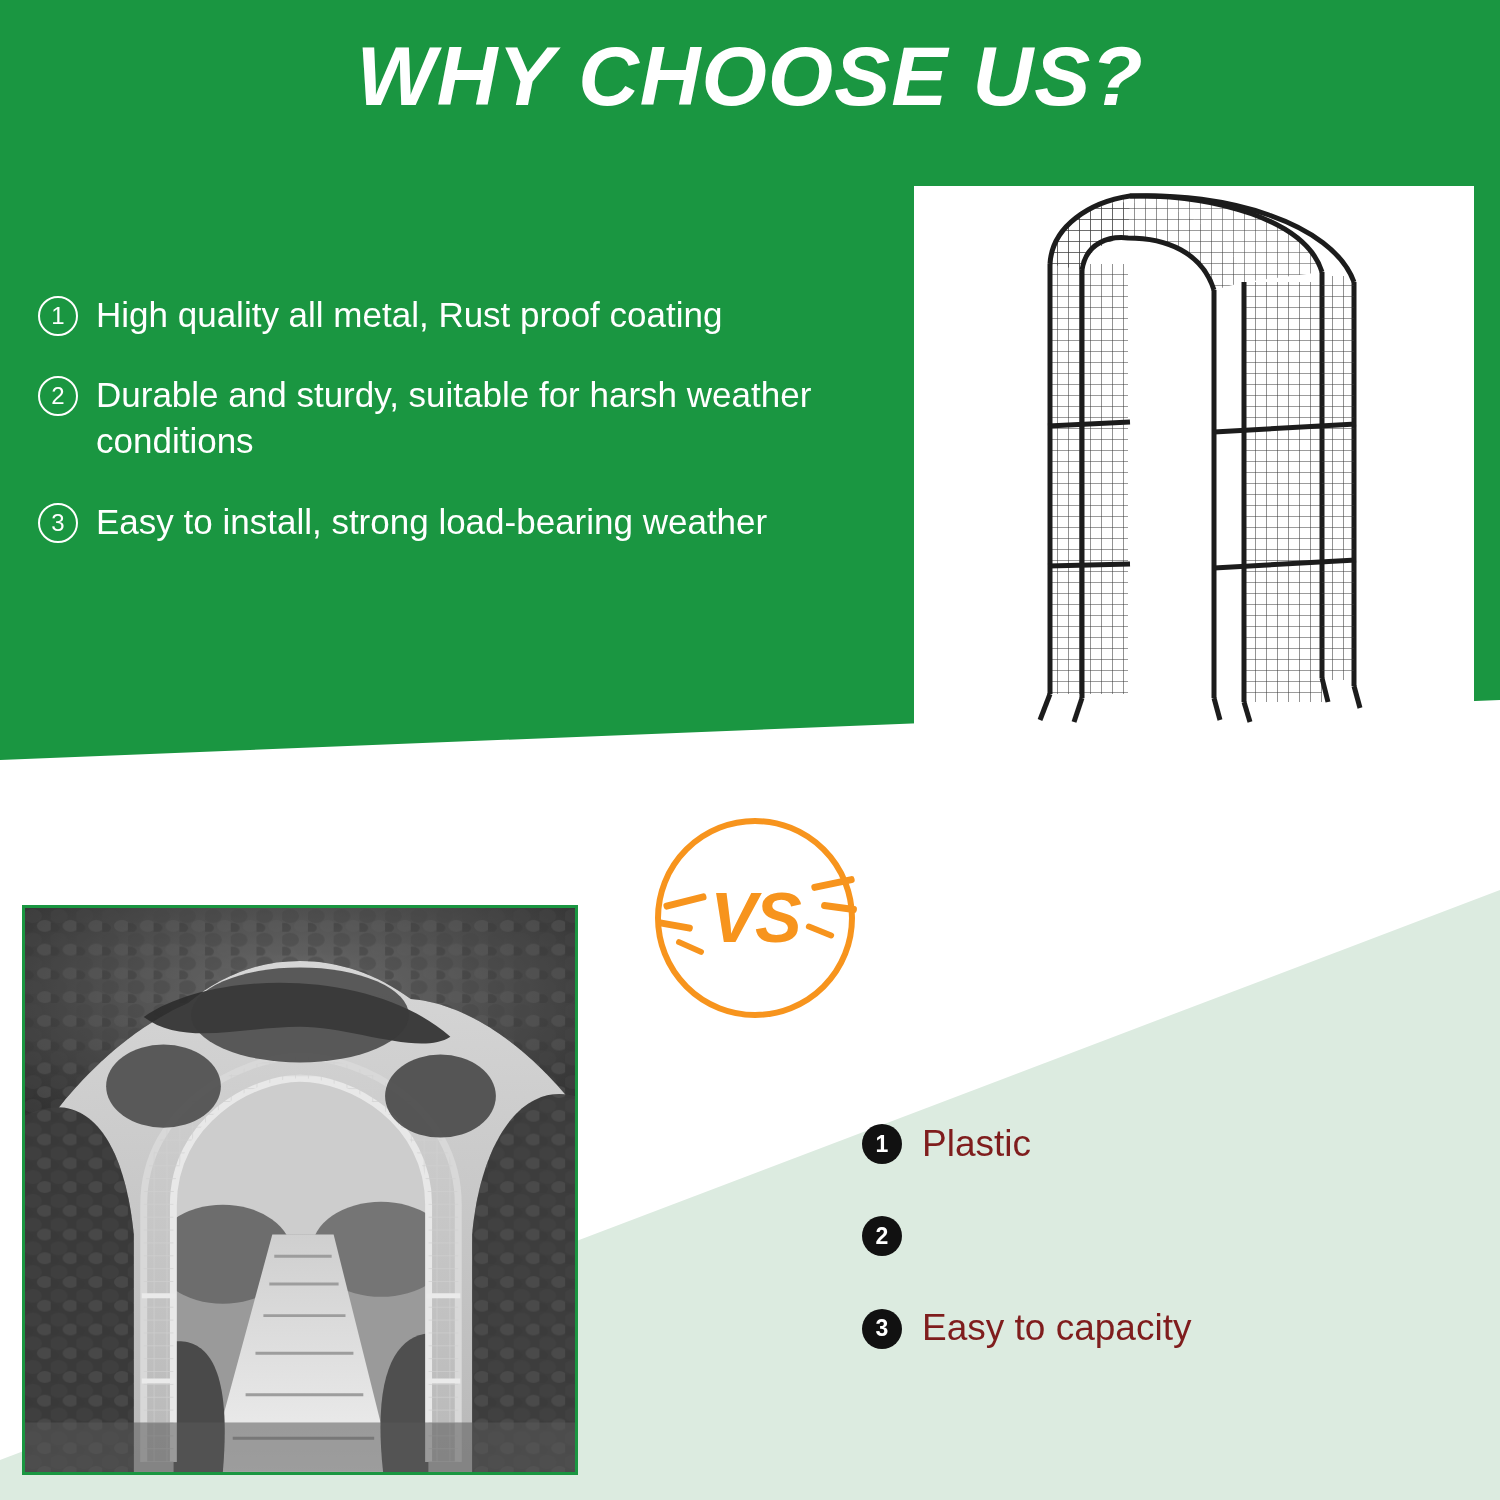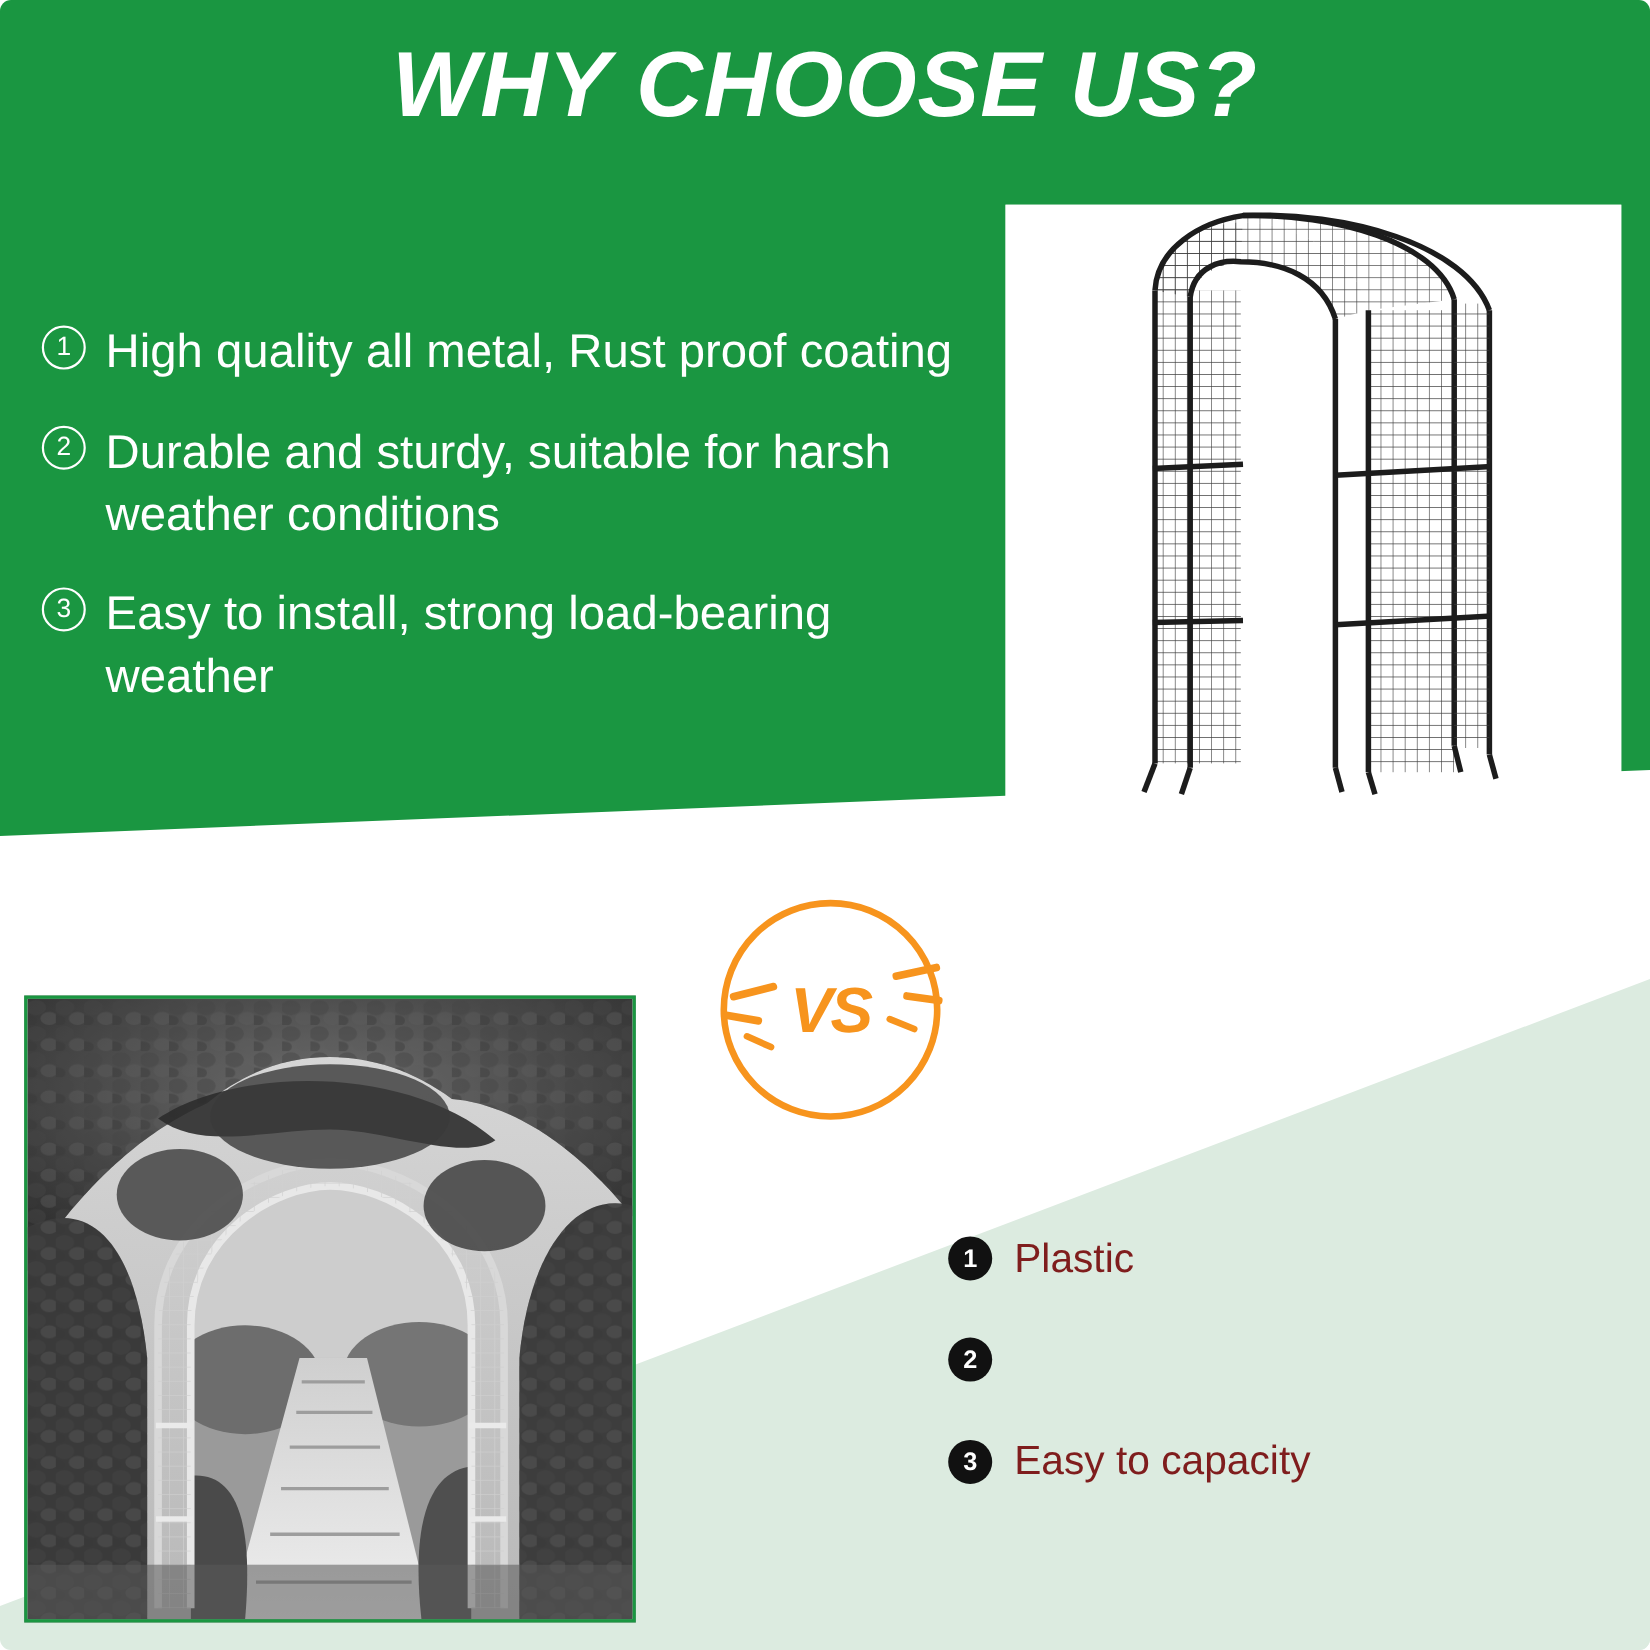--- a/index.html
+++ b/index.html
@@ -7,21 +7,20 @@
     width: 1500px; height: 1500px;
     font-family: "Liberation Sans", sans-serif;
     background: #ffffff;
     overflow: hidden;
   }
   .page {
     position: relative;
     width: 1500px; height: 1500px;
     background: #ffffff;
     overflow: hidden;
-    border-radius: 10px;
   }
 
   
   .green-panel {
     position: absolute;
     left: 0; top: 0;
     width: 1500px; height: 760px;
     background: #1a9641;
     clip-path: polygon(0 0, 1500px 0, 1500px 700px, 0 760px);
   }
@@ -57,21 +56,21 @@
     color: #ffffff;
     font-size: 24px;
     display: flex;
     align-items: center;
     justify-content: center;
     margin-top: 4px;
     margin-right: 18px;
   }
   .pro-text {
     color: #ffffff;
-    font-size: 43px;
+    font-size: 35px;
     line-height: 1.32;
     max-width: 820px;
   }
 
   
   .product-card {
     position: absolute;
     left: 914px; top: 186px;
     width: 560px; height: 546px;
     background: #ffffff;
@@ -109,21 +108,21 @@
     background: #ffffff;
   }
   .vs-text {
     position: absolute;
     left: 0; top: 0;
     width: 200px; height: 200px;
     display: flex;
     align-items: center;
     justify-content: center;
     color: #f7941d;
-    font-size: 58px;
+    font-size: 70px;
     font-weight: bold;
     font-style: italic;
     letter-spacing: -2px;
   }
   .vs-spark {
     position: absolute;
     border-radius: 3px;
     background: #f7941d;
   }
 

